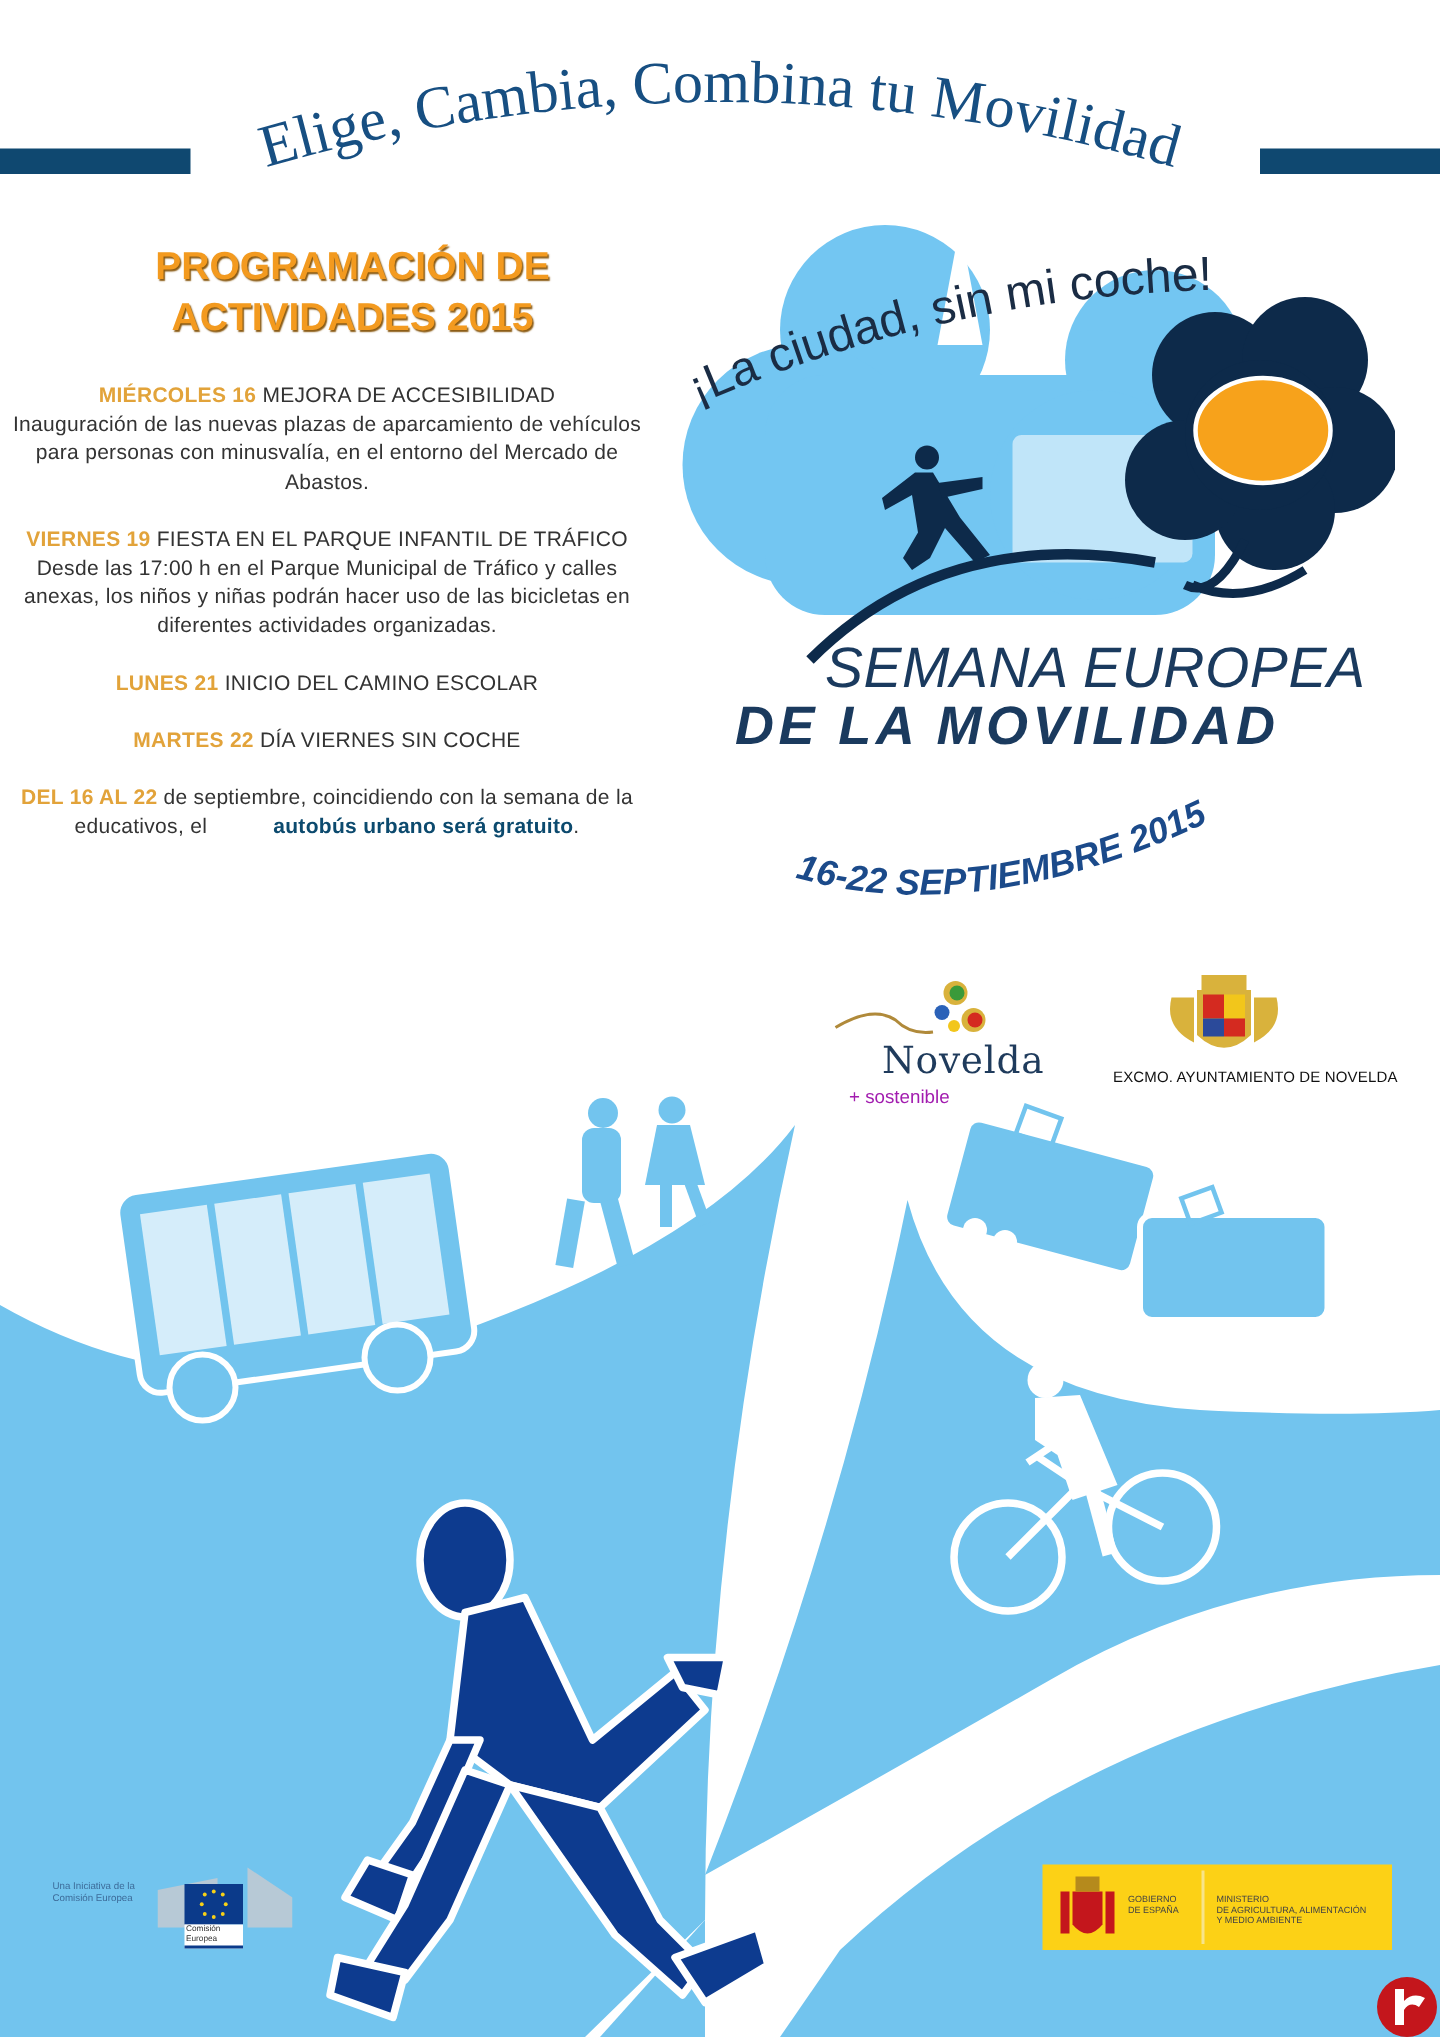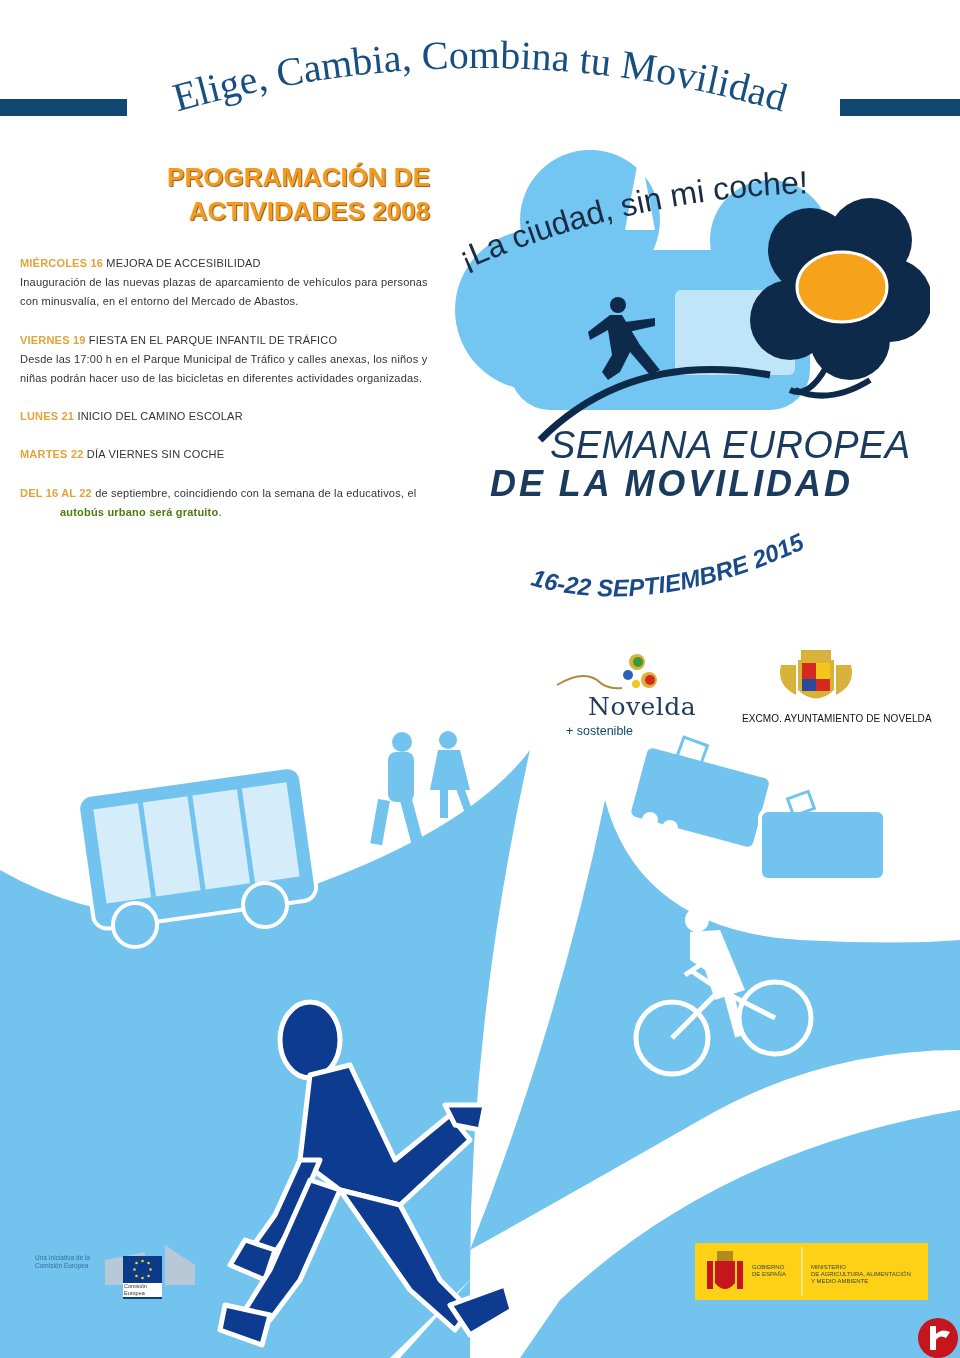--- a/index.html
+++ b/index.html
@@ -6,33 +6,33 @@
   body { width:960px; height:1358px; position:relative; overflow:hidden; background:#ffffff; font-family:"Liberation Sans", sans-serif; }
   .abs { position:absolute; }
 
   
   .hbar { position:absolute; top:99px; height:17px; background:#0f4870; }
   .hbar.left { left:0; width:127px; }
   .hbar.right { left:840px; width:120px; }
   #title-svg { position:absolute; left:120px; top:28px; width:720px; height:100px; }
 
   
-  .prog-title { position:absolute; left:40px; width:390px; top:160px; text-align:right; color:#f39a1f; font-weight:bold; font-size:26px; line-height:34px; text-shadow:1px 1px 1px #8a5a12; }
-  .events { position:absolute; left:20px; width:420px; top:254px; color:#333; font-size:11px; line-height:19.2px; letter-spacing:0.2px; }
+  .prog-title { position:absolute; left:40px; width:390px; top:160px; text-align:center; color:#f39a1f; font-weight:bold; font-size:26px; line-height:34px; text-shadow:1px 1px 1px #8a5a12; }
+  .events { position:absolute; left:8px; width:420px; top:254px; text-align:center; color:#333; font-size:14px; line-height:19.2px; letter-spacing:0.2px; }
   .event { margin-bottom:19px; }
   .day { color:#e2a33a; font-weight:bold; }
-  .strong { font-weight:bold; color:#4d7c0f;margin-left:40px; }
+  .strong { font-weight:bold; color:#0c4a6e;margin-left:40px; }
 
   
   #logo-svg { position:absolute; left:450px; top:140px; width:480px; height:380px; }
   #dates-svg { position:absolute; left:520px; top:510px; width:380px; height:110px; }
 
   .novelda { position:absolute; left:552px; top:650px; width:120px; height:90px; }
   .novelda-name { position:absolute; left:560px; top:692px; font-family:"DejaVu Serif", serif; font-size:25px; color:#1f3b5c; letter-spacing:0.5px;margin-left:28px; }
-  .novelda-sub { position:absolute; left:566px; top:724px; font-size:12.5px; color:#0c4a6e; }
+  .novelda-sub { position:absolute; left:566px; top:724px; font-size:12.5px; color:#a21caf; }
   .ayto-name { position:absolute; left:742px; top:713px; font-size:10px; font-weight:normal; color:#111; letter-spacing:0.1px; }
 
   
   #scene-svg { position:absolute; left:0; top:720px; width:960px; height:638px; }
 
   .eu-text { position:absolute; left:35px; top:1254px; font-size:6.5px; color:#3d6c9a; line-height:8px; }
   .eu-flag { position:absolute; left:123px; top:1256px; width:39px; height:27px; background:#0b3a8a; }
   .eu-label { position:absolute; left:123px; top:1283px; width:39px; height:16px; background:#fff; font-size:5.5px; line-height:7px; color:#333; padding-left:1px; box-sizing:border-box; border-bottom:2px solid #0b3a8a; }
 
   .gov { position:absolute; left:695px; top:1243px; width:233px; height:57px; background:#fcd116; }
@@ -51,21 +51,21 @@
   <defs>
     <path id="arc" d="M 20 95 Q 360 -15 700 95"></path>
   </defs>
   <text font-family="Liberation Serif, serif" font-size="40" fill="#174f82">
     <textPath href="#arc" startOffset="50%" text-anchor="middle">Elige, Cambia, Combina tu Movilidad</textPath>
   </text>
 </svg>
 
 <div class="prog-title">
   <div>PROGRAMACIÓN DE</div>
-  <div>ACTIVIDADES 2008</div>
+  <div>ACTIVIDADES 2015</div>
 </div>
 
 <div class="events">
   <div class="event">
     <span class="day">MIÉRCOLES 16</span><span> MEJORA DE ACCESIBILIDAD</span><br>
     <span>Inauguración de  las nuevas plazas de aparcamiento de vehículos para personas con minusvalía, en el entorno del Mercado de Abastos.</span>
   </div>
   <div class="event">
     <span class="day">VIERNES 19</span><span> FIESTA EN EL PARQUE INFANTIL DE TRÁFICO</span><br>
     <span>Desde las 17:00 h en el Parque Municipal de Tráfico y calles anexas, los niños y niñas podrán hacer uso de las bicicletas en diferentes actividades organizadas.</span>

